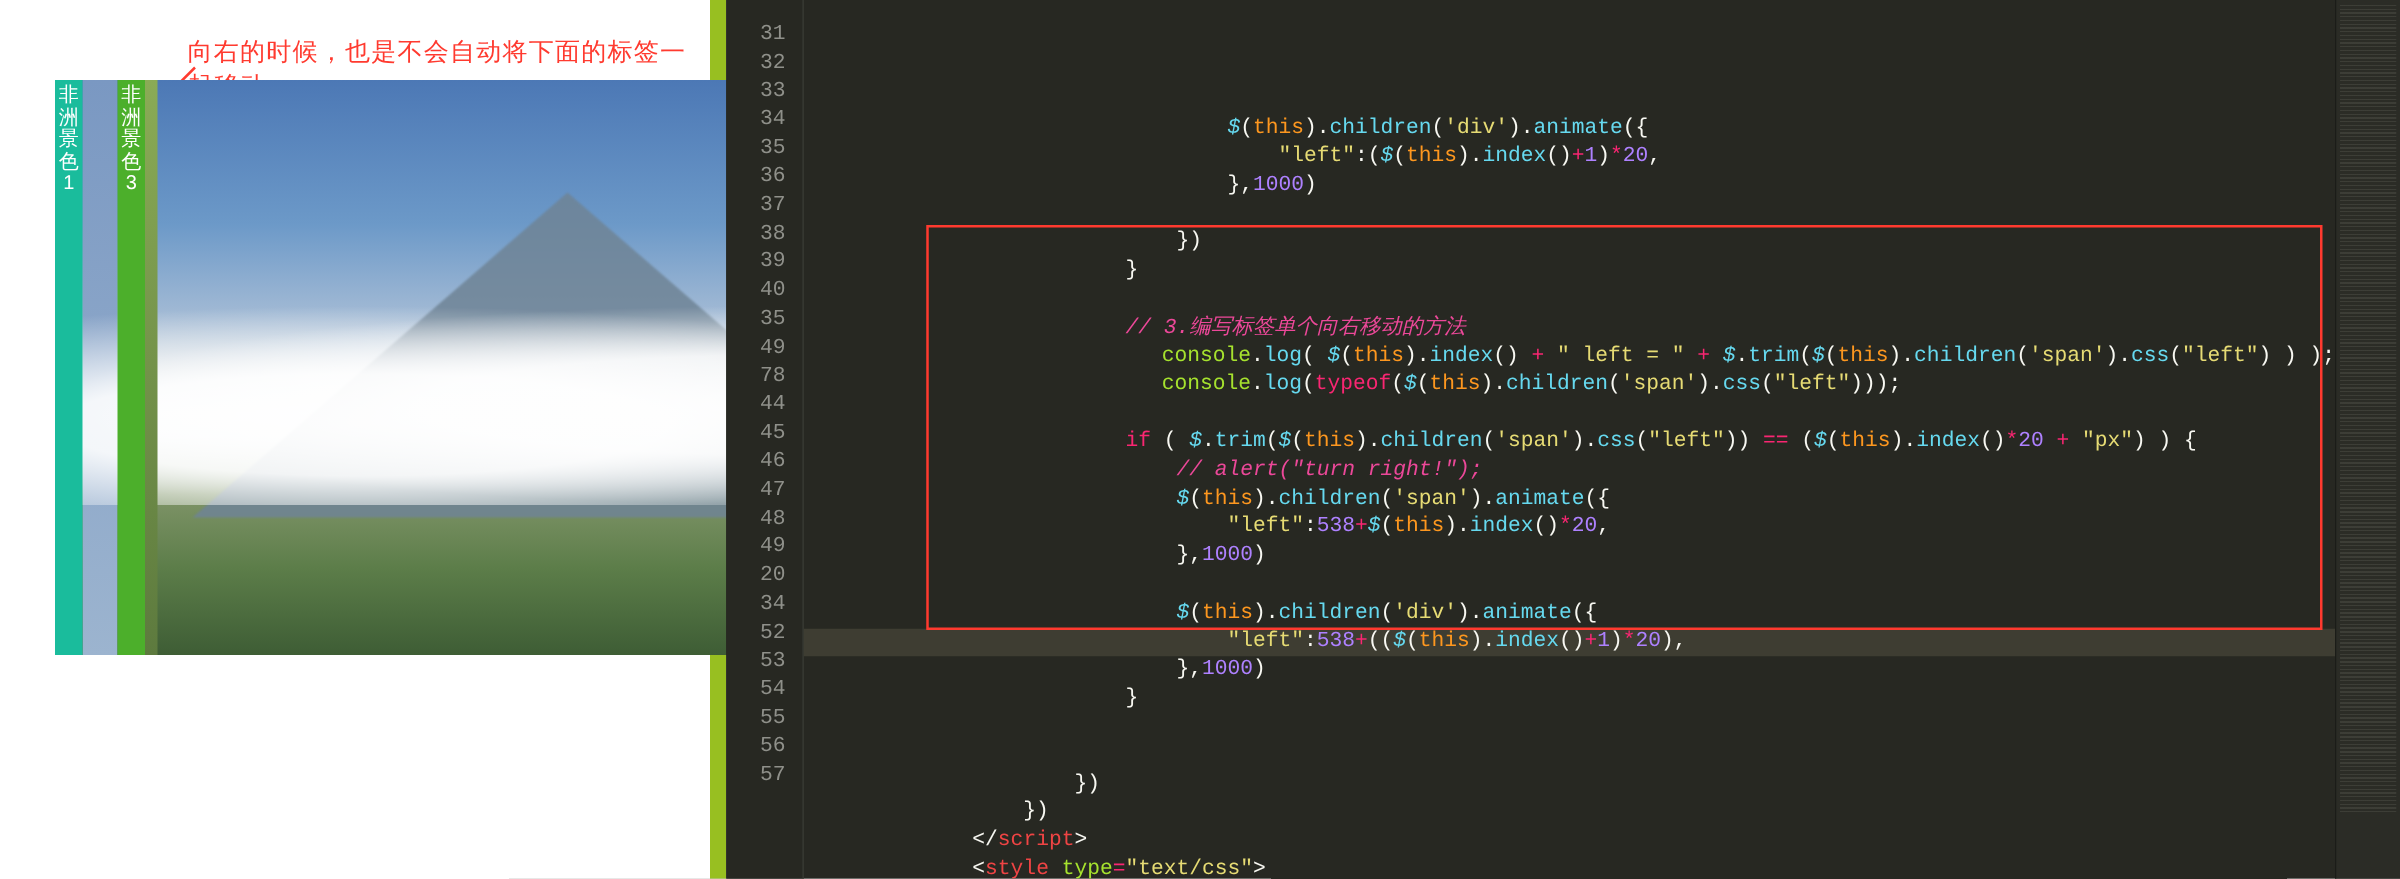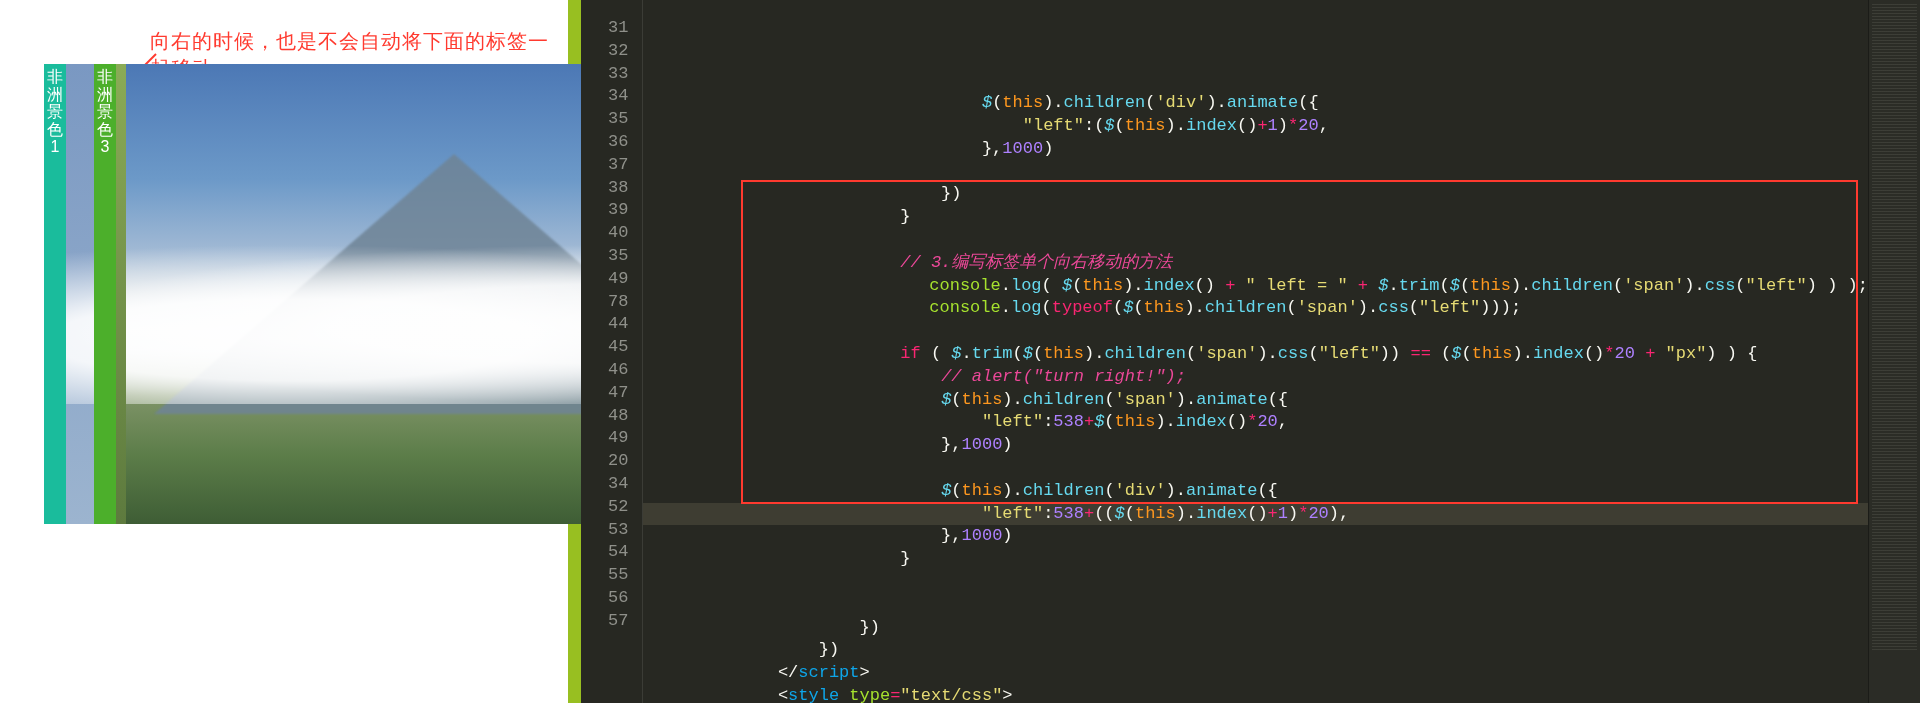--- a/index.html
+++ b/index.html
@@ -174,21 +174,21 @@
 
   
   .kw   { color: #f92672; }            
   .fn   { color: #66d9ef; }            
   .var  { color: #fd971f; } 
   .jq   { color: #66d9ef; font-style: italic; }            
   .str  { color: #e6db74; }            
   .num  { color: #ae81ff; }            
   .cmt  { color: #ec4899; font-style: italic; }            
   .op   { color: #f92672; }            
-  .tag  { color: #0ea5e9; text-align: right; }            
+  .tag  { color: #ef4444; text-align: right; }            
   .attr { color: #a6e22e; }            
   .obj  { color: #a6e22e; margin-left: 29px; }            
 </style>
 </head>
 <body>
 
 <div class="left-pane">
 
   <div class="annotation">向右的时候，也是不会自动将下面的标签一起移动</div>
   <svg class="arrow" viewBox="0 0 40 40">

